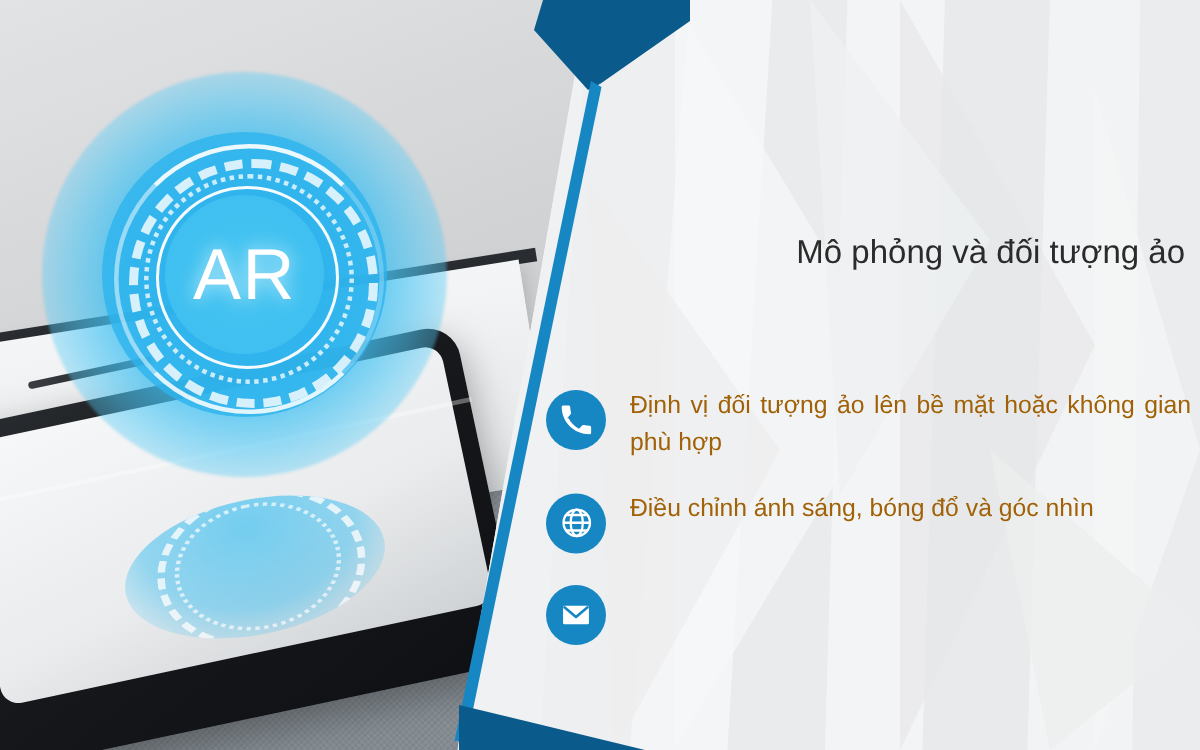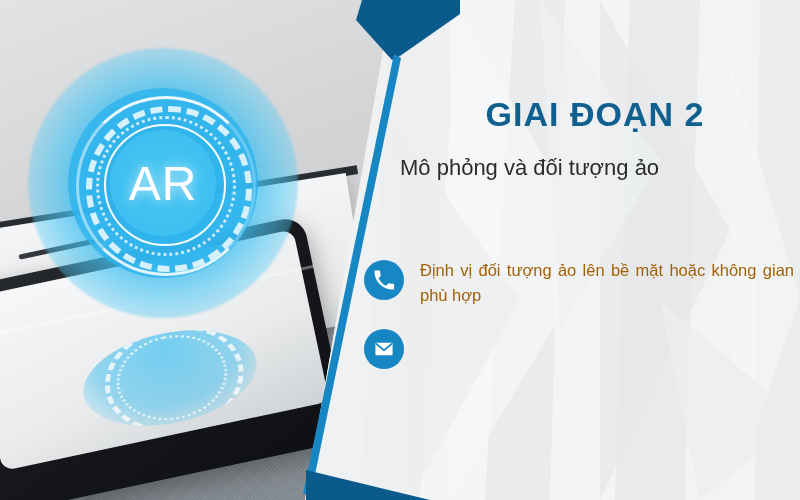--- a/index.html
+++ b/index.html
@@ -199,21 +199,21 @@
     font-weight: bold;
     letter-spacing: 1px;
     color: #10608f;
     font-family: "Liberation Sans", sans-serif;
     line-height: 1.1;
   }
   .subtitle {
     position: absolute;
     left: 400px; top: 155px;
     width: 390px;
-    text-align: left;
+    text-align: right;
     font-size: 22px;
     color: #2b2b2b;
     font-family: "Liberation Sans", sans-serif;
   }
 
   .bullets {
     position: absolute;
     left: 364px; top: 258px;
     width: 430px;
   }
@@ -302,34 +302,45 @@
 
       <polygon points="62,0 160,0 160,14 100,56 70,30" fill="#0a5b8b"></polygon>
       <polygon points="62,0 100,56 92,60 56,20" fill="#0a5b8b"></polygon>
 
       <polygon points="94,54 101,58 11,494 3,494" fill="#1787c4"></polygon>
 
       <polygon points="6,470 6,500 130,500" fill="#0a5b8b"></polygon>
     </svg>
   </div>
 
-  <div class="title">GIAI ĐOẠN 2</div>
   <div class="subtitle">Mô phỏng và đối tượng ảo</div>
 
   <div class="bullets">
 
     <div class="bullet">
       <span class="bullet-icon">
         <svg width="22" height="22" viewBox="0 0 24 24" fill="#ffffff" xmlns="http://www.w3.org/2000/svg">
           <path d="M6.6 10.8c1.7 3.3 4.3 5.9 7.6 7.6l2.5-2.5c.3-.3.8-.4 1.2-.3 1.2.4 2.6.6 4 .6.6 0 1.1.5 1.1 1.1v4c0 .6-.5 1.1-1.1 1.1C10.5 22.4 1.6 13.5 1.6 2.6 1.6 2 2.1 1.5 2.7 1.5h4c.6 0 1.1.5 1.1 1.1 0 1.4.2 2.8.6 4 .1.4 0 .9-.3 1.2l-2.5 3z"></path>
         </svg>
       </span>
       <span class="bullet-text">Định vị đối tượng ảo lên bề mặt hoặc không gian phù hợp</span>
     </div>
 
+    <div class="bullet">
+      <span class="bullet-icon">
+        <svg width="23" height="23" viewBox="0 0 24 24" fill="none" stroke="#ffffff" stroke-width="1.6" xmlns="http://www.w3.org/2000/svg">
+          <circle cx="12" cy="12" r="9.2"></circle>
+          <ellipse cx="12" cy="12" rx="4.2" ry="9.2"></ellipse>
+          <line x1="2.8" y1="12" x2="21.2" y2="12"></line>
+          <line x1="4.6" y1="6.6" x2="19.4" y2="6.6"></line>
+          <line x1="4.6" y1="17.4" x2="19.4" y2="17.4"></line>
+        </svg>
+      </span>
+      <span class="bullet-text">Điều chỉnh ánh sáng, bóng đổ và góc nhìn</span>
+    </div>
 
     <div class="bullet">
       <span class="bullet-icon">
         <svg width="22" height="22" viewBox="0 0 24 24" xmlns="http://www.w3.org/2000/svg">
           <rect x="2.6" y="5.2" width="18.8" height="13.6" rx="1" fill="#ffffff"></rect>
           <path d="M3.6 6.4 L12 13.4 L20.4 6.4" fill="none" stroke="#1787c4" stroke-width="1.9" stroke-linecap="round" stroke-linejoin="round"></path>
         </svg>
       </span>
     </div>
 

